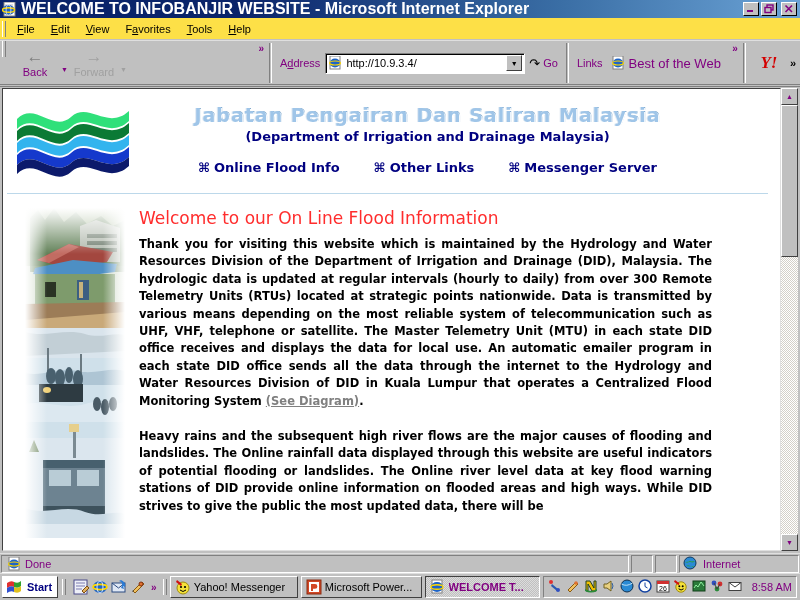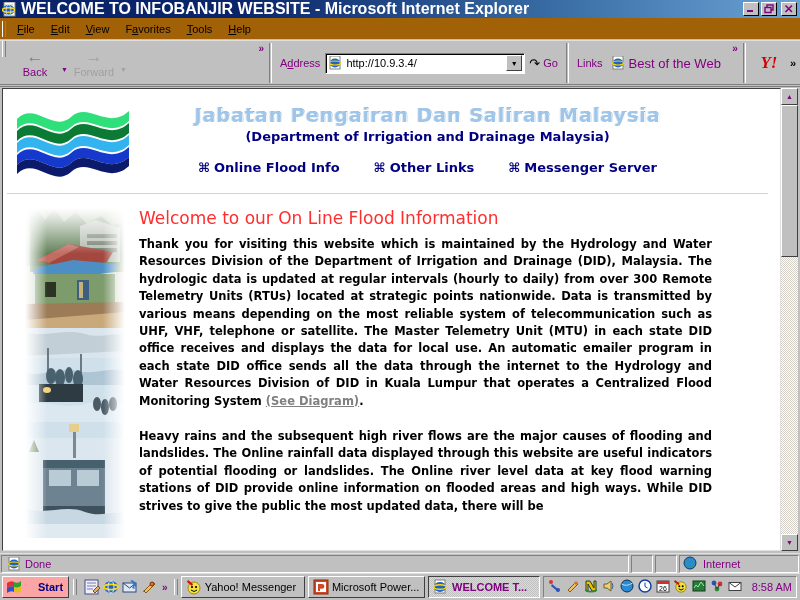--- a/index.html
+++ b/index.html
@@ -30,21 +30,21 @@
     border-top:1px solid #fff;border-left:1px solid #fff;
     border-right:1px solid #000;border-bottom:1px solid #000;
     position:relative;box-sizing:border-box;
     display:flex;align-items:center;justify-content:center;
     color:#800080;font-size:9px;font-weight:bold;line-height:1;
   }
   .tb-btn.close{margin-left:2px;}
 
   
   .menubar{
-    height:21px;background:#a16207;display:flex;align-items:center;
+    height:21px;background:#fde047;display:flex;align-items:center;
     border-bottom:1px solid #c0c0c0;
   }
   .grip{
     width:4px;height:16px;margin:0 3px 0 2px;
     border-left:1px solid #fff;border-right:1px solid #808080;
     box-sizing:border-box;flex:0 0 auto;
   }
   .menu-item{padding:2px 8px;color:#000;font-size:11px;white-space:nowrap;cursor:default;}
   .menu-item u{text-decoration:underline;}
 
@@ -208,21 +208,21 @@
   .st-zone{width:120px;color:#800080;font-size:11px;gap:4px;}
 
   
   .taskbar{
     position:absolute;left:0;top:573px;width:800px;height:27px;
     background:#c0c0c0;border-top:1px solid #dfdfdf;
     display:flex;align-items:center;box-sizing:border-box;
   }
   .startbtn{
     height:22px;margin:0 2px 0 2px;padding:0 5px 0 3px;
-    background:#fca5a5;display:flex;align-items:center;gap:16px;
+    background:#ffffff;display:flex;align-items:center;gap:5px;
     border-top:1px solid #fff;border-left:1px solid #fff;
     border-right:1px solid #404040;border-bottom:1px solid #404040;
     box-sizing:border-box;color:#000080;font-weight:bold;font-size:11px;
   }
   .qlaunch{
     display:flex;align-items:center;height:22px;gap:3px;padding:0 4px;
   }
   .qicon{width:16px;height:16px;position:relative;}
   .qchev{color:#800080;font-size:10px;font-weight:bold;margin-left:2px;}
   .taskbtn{

